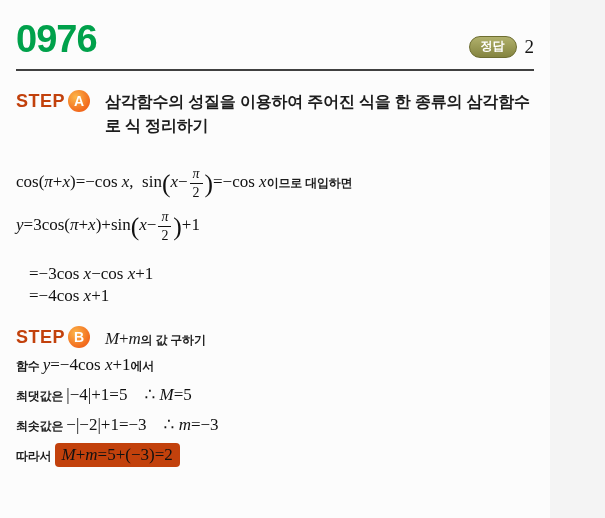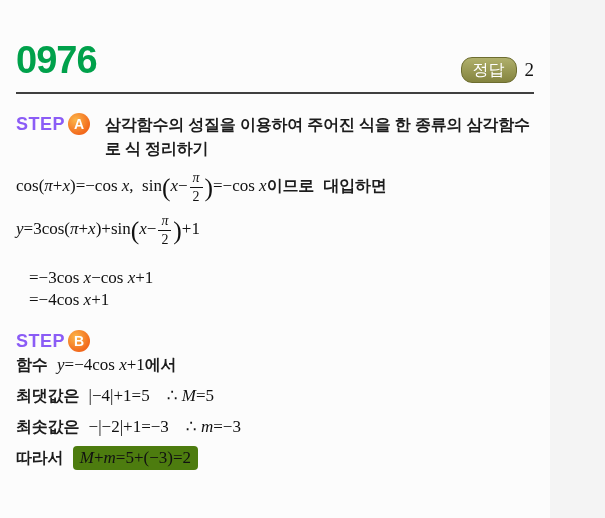--- a/index.html
+++ b/index.html
@@ -6,51 +6,51 @@
   body{
     width:605px;height:518px;
     background:#f4f4f4;
     font-family:"Liberation Sans",sans-serif;
     -webkit-font-smoothing:antialiased;
   }
   .page{
     width:550px;height:518px;
     background:#fcfcfc;
     box-sizing:border-box;
-    padding:41px 16px 0 16px;
+    padding:20px 16px 0 16px;
     overflow:hidden;
   }
   
   .hdr{display:flex;justify-content:space-between;align-items:flex-start;}
   .problem-number{
     font-size:38px;font-weight:800;letter-spacing:-1px;
     color:#00a14b;line-height:1.05;
     font-family:"Liberation Sans",sans-serif;
   }
   .answer-wrap{display:flex;align-items:center;margin-top:16px;gap:8px;}
   .answer-badge{
     display:inline-block;
     background:linear-gradient(#b0b06c,#84843f);
     border:1px solid #6d6d30;
-    color:#fff;font-size:16px;font-weight:400;
+    color:#fff;font-size:12px;font-weight:700;
     padding:2px 11px 3px;border-radius:11px;line-height:1.2;
   }
   .answer-value{
     font-family:"Liberation Serif",serif;
     font-size:19px;color:#141414;
   }
   .divider{
     border:none;border-top:2px solid #404040;
     margin:9px 0 0 0;
   }
   
   .step-header{display:flex;align-items:flex-start;margin-top:19px;}
   .step-badge{display:flex;align-items:center;flex:none;}
   .step-word{
-    color:#8b5cf6;font-weight:800;font-size:18px;
+    color:#c2410c;font-weight:800;font-size:18px;
     letter-spacing:.5px;line-height:22px;
   }
   .step-circle{
     width:22px;height:22px;border-radius:50%;
     background:radial-gradient(circle at 35% 32%,#fcb649,#f26a1d 70%,#ee5a17);
     color:#fff;font-weight:800;font-size:14px;
     display:inline-flex;align-items:center;justify-content:center;
     margin-left:3px;line-height:1;
   }
   .step-title{
@@ -60,44 +60,44 @@
   .step-title .seg-r,.step-title .seg-i{font-size:17px;font-weight:500;}
   
   .math{
     font-family:"Liberation Serif",serif;
     font-size:17px;color:#111;
     white-space:pre-wrap;line-height:1.3;
   }
   .seg-r{font-family:"Liberation Serif",serif;}
   .seg-i{font-family:"Liberation Serif",serif;font-style:italic;}
   .seg-k{
-    font-family:Liberation Mono, monospace;
-    font-weight:600;color:#1c1c1c;font-size:16px;
+    font-family:Liberation Sans, sans-serif;
+    font-weight:600;color:#1c1c1c;font-size:12px;
     letter-spacing:-0.2px;
   }
   .seg-p{
     font-family:"Liberation Serif",serif;
     font-size:1.5em;font-weight:400;
     vertical-align:-0.17em;line-height:1;
   }
   .frac{
     display:inline-block;text-align:center;
     vertical-align:middle;font-size:0.82em;
     line-height:1.15;margin:0 2px;
   }
   .frac .num{display:block;padding:0 3px 1px;border-bottom:1.3px solid #111;font-style:italic;}
   .frac .den{display:block;padding-top:1px;}
-  .m-line1{margin-top:9px;}
+  .m-line1{margin-top:28px;}
   .m-line2{margin-top:8px;}
   .m-line3{margin-top:19px;padding-left:13px;}
   .m-line4{padding-left:13px;}
   .b-line{margin-top:8px;}
   .b-first{margin-top:2px;}
   .hl{
-    background:#4d7c0f;
+    background:#c2410c;
     border-radius:4px;
     padding:2px 7px 3px;
   }
 </style>
 </head>
 <body>
 
 <div class="page">
 
   <div class="hdr">
@@ -120,20 +120,21 @@
   <div class="math m-line1"><span class="seg-r">cos(</span><span class="seg-i">π</span><span class="seg-r">+</span><span class="seg-i">x</span><span class="seg-r">)=−cos </span><span class="seg-i">x</span><span class="seg-r">,  sin</span><span class="seg-p">(</span><span class="seg-i">x</span><span class="seg-r">−</span><span class="frac"><span class="num">π</span><span class="den">2</span></span><span class="seg-p">)</span><span class="seg-r">=−cos </span><span class="seg-i">x</span><span class="seg-k">이므로 대입하면</span></div>
   <div class="math m-line2"><span class="seg-i">y</span><span class="seg-r">=3cos(</span><span class="seg-i">π</span><span class="seg-r">+</span><span class="seg-i">x</span><span class="seg-r">)+sin</span><span class="seg-p">(</span><span class="seg-i">x</span><span class="seg-r">−</span><span class="frac"><span class="num">π</span><span class="den">2</span></span><span class="seg-p">)</span><span class="seg-r">+1</span></div>
   <div class="math m-line3"><span class="seg-r">=−3cos </span><span class="seg-i">x</span><span class="seg-r">−cos </span><span class="seg-i">x</span><span class="seg-r">+1</span></div>
   <div class="math m-line4"><span class="seg-r">=−4cos </span><span class="seg-i">x</span><span class="seg-r">+1</span></div>
 
   <div class="step-header">
     <span class="step-badge">
       <span class="step-word">STEP</span>
       <span class="step-circle">B</span>
     </span>
+    <h3 class="step-title"><span class="seg-i">M</span><span class="seg-r">+</span><span class="seg-i">m</span><span class="seg-k">의 값 구하기</span></h3>
   </div>
 
   <div class="math b-line b-first"><span class="seg-k">함수 </span><span class="seg-i">y</span><span class="seg-r">=−4cos </span><span class="seg-i">x</span><span class="seg-r">+1</span><span class="seg-k">에서</span></div>
   <div class="math b-line"><span class="seg-k">최댓값은 </span><span class="seg-r">|−4|+1=5    ∴ </span><span class="seg-i">M</span><span class="seg-r">=5</span></div>
   <div class="math b-line"><span class="seg-k">최솟값은 </span><span class="seg-r">−|−2|+1=−3    ∴ </span><span class="seg-i">m</span><span class="seg-r">=−3</span></div>
   <div class="math b-line"><span><span class="seg-k">따라서 </span></span><span class="hl"><span class="seg-i">M</span><span class="seg-r">+</span><span class="seg-i">m</span><span class="seg-r">=5+(−3)=2</span></span></div>
 
 </div>
 
 </body></html>

